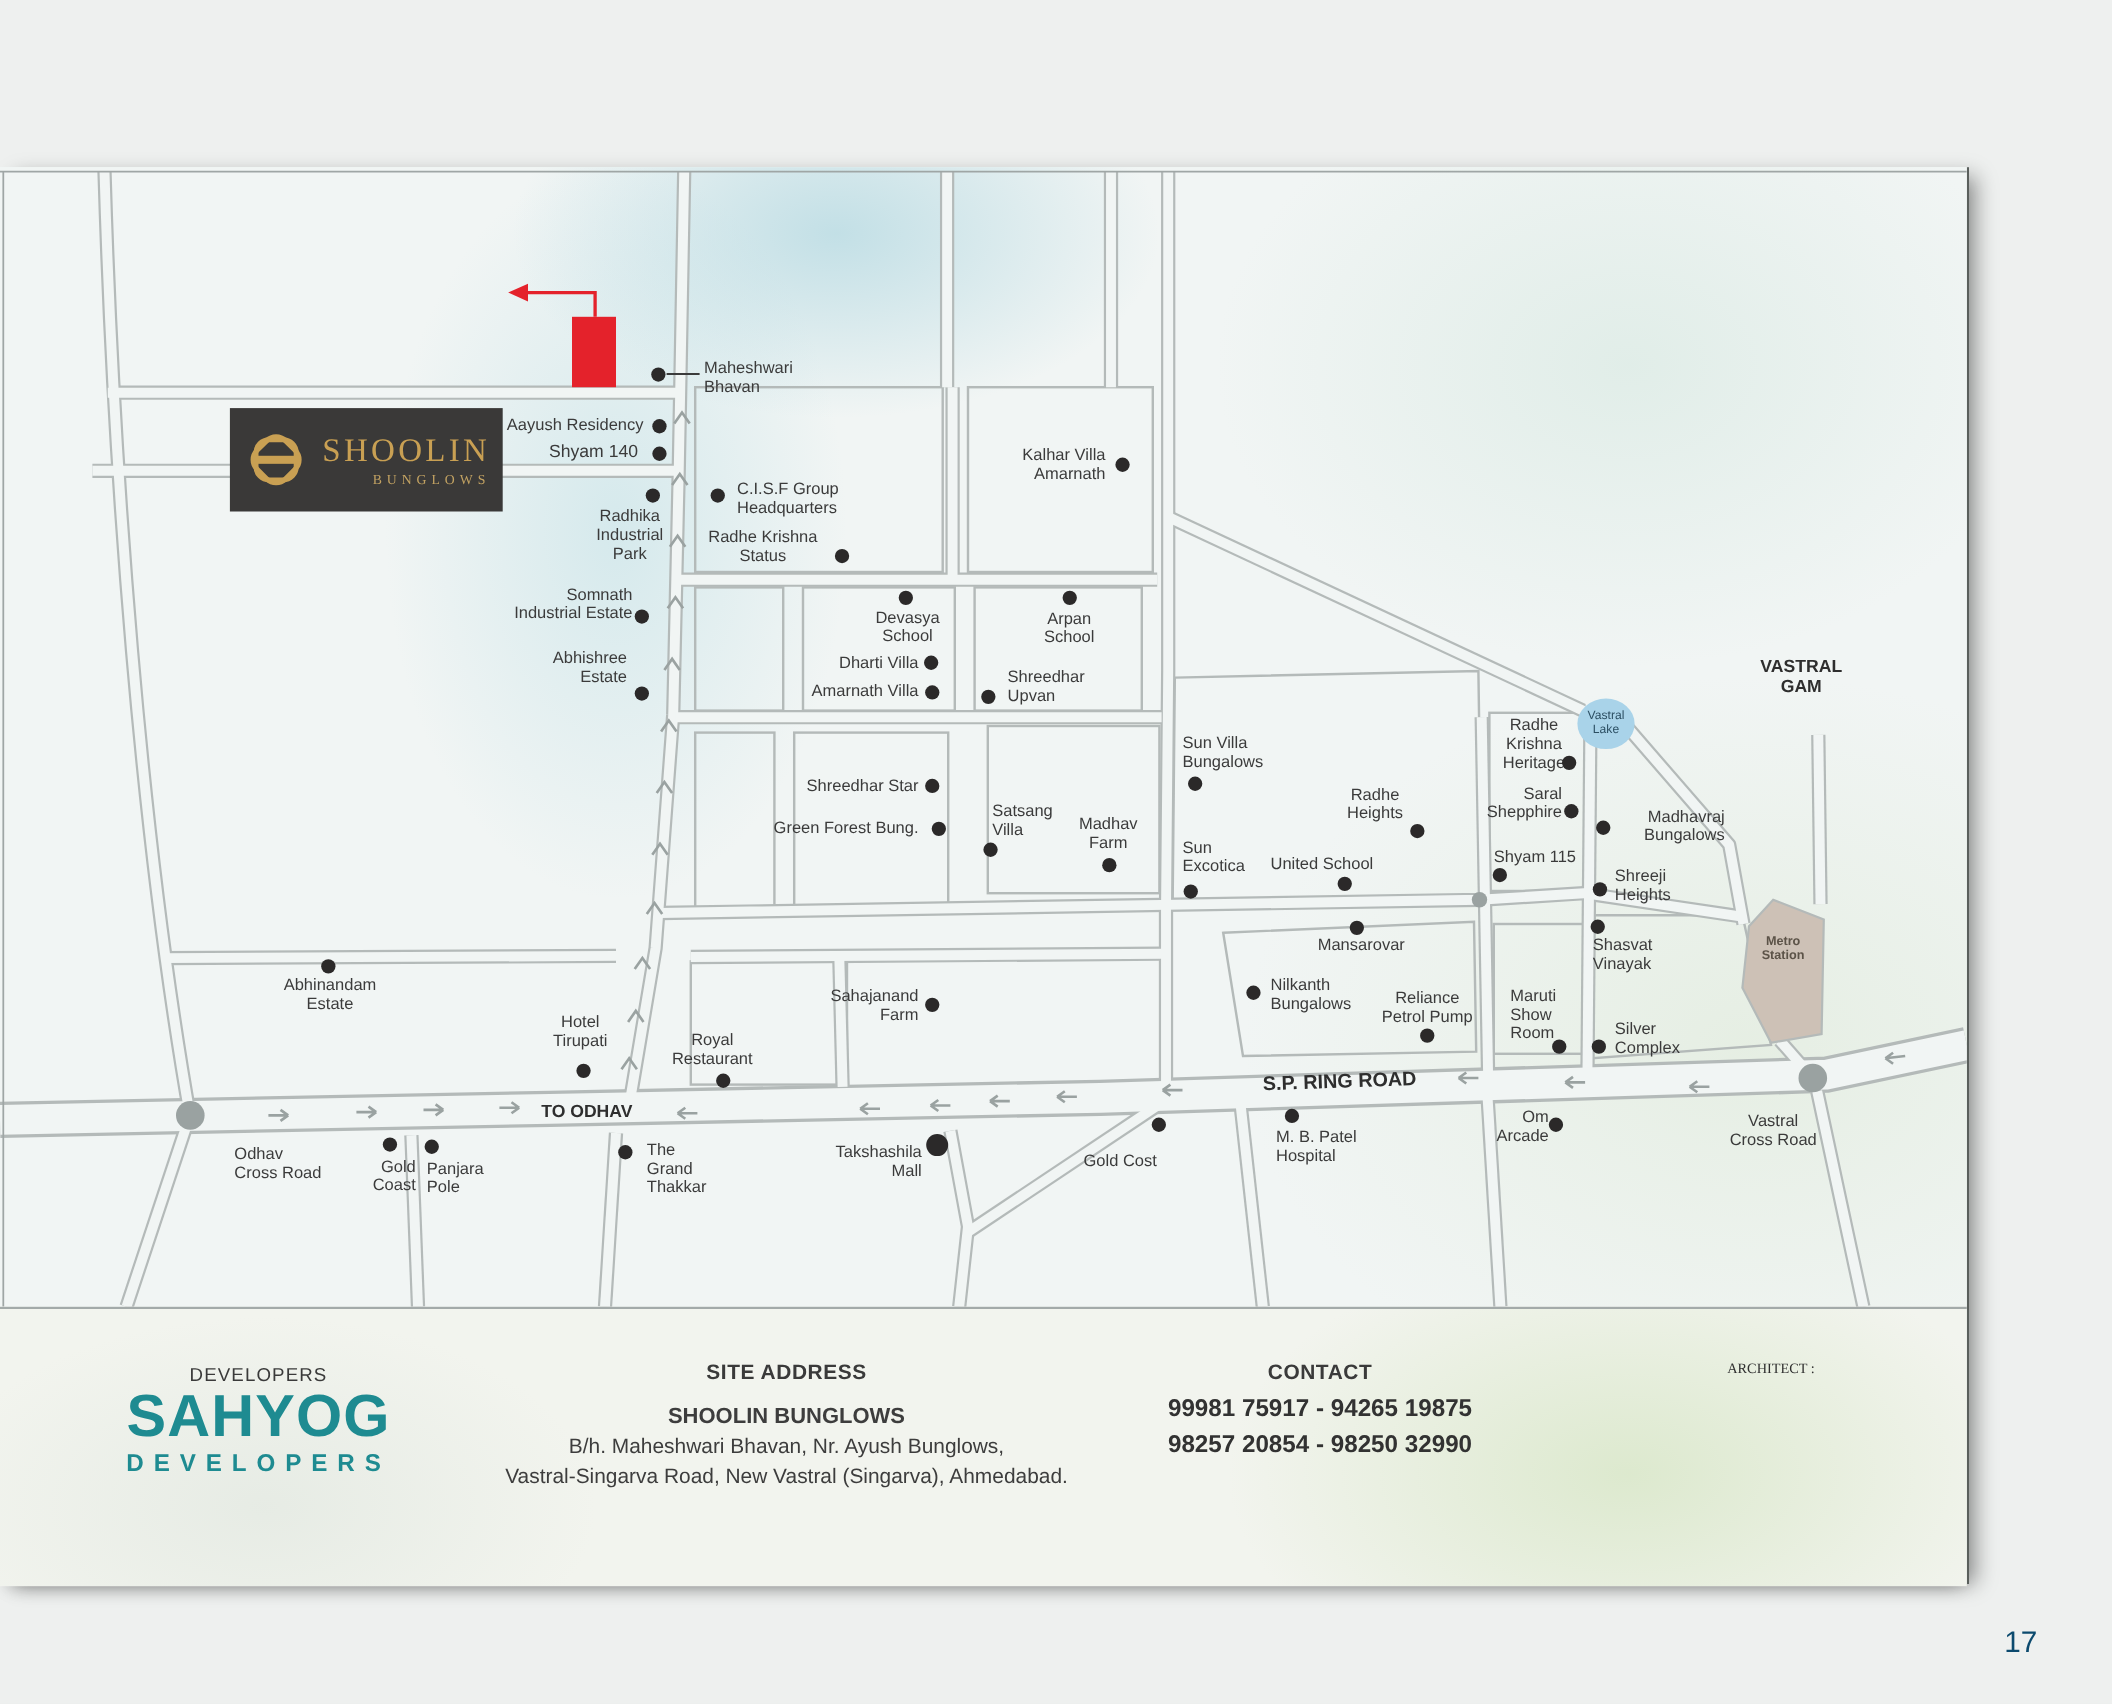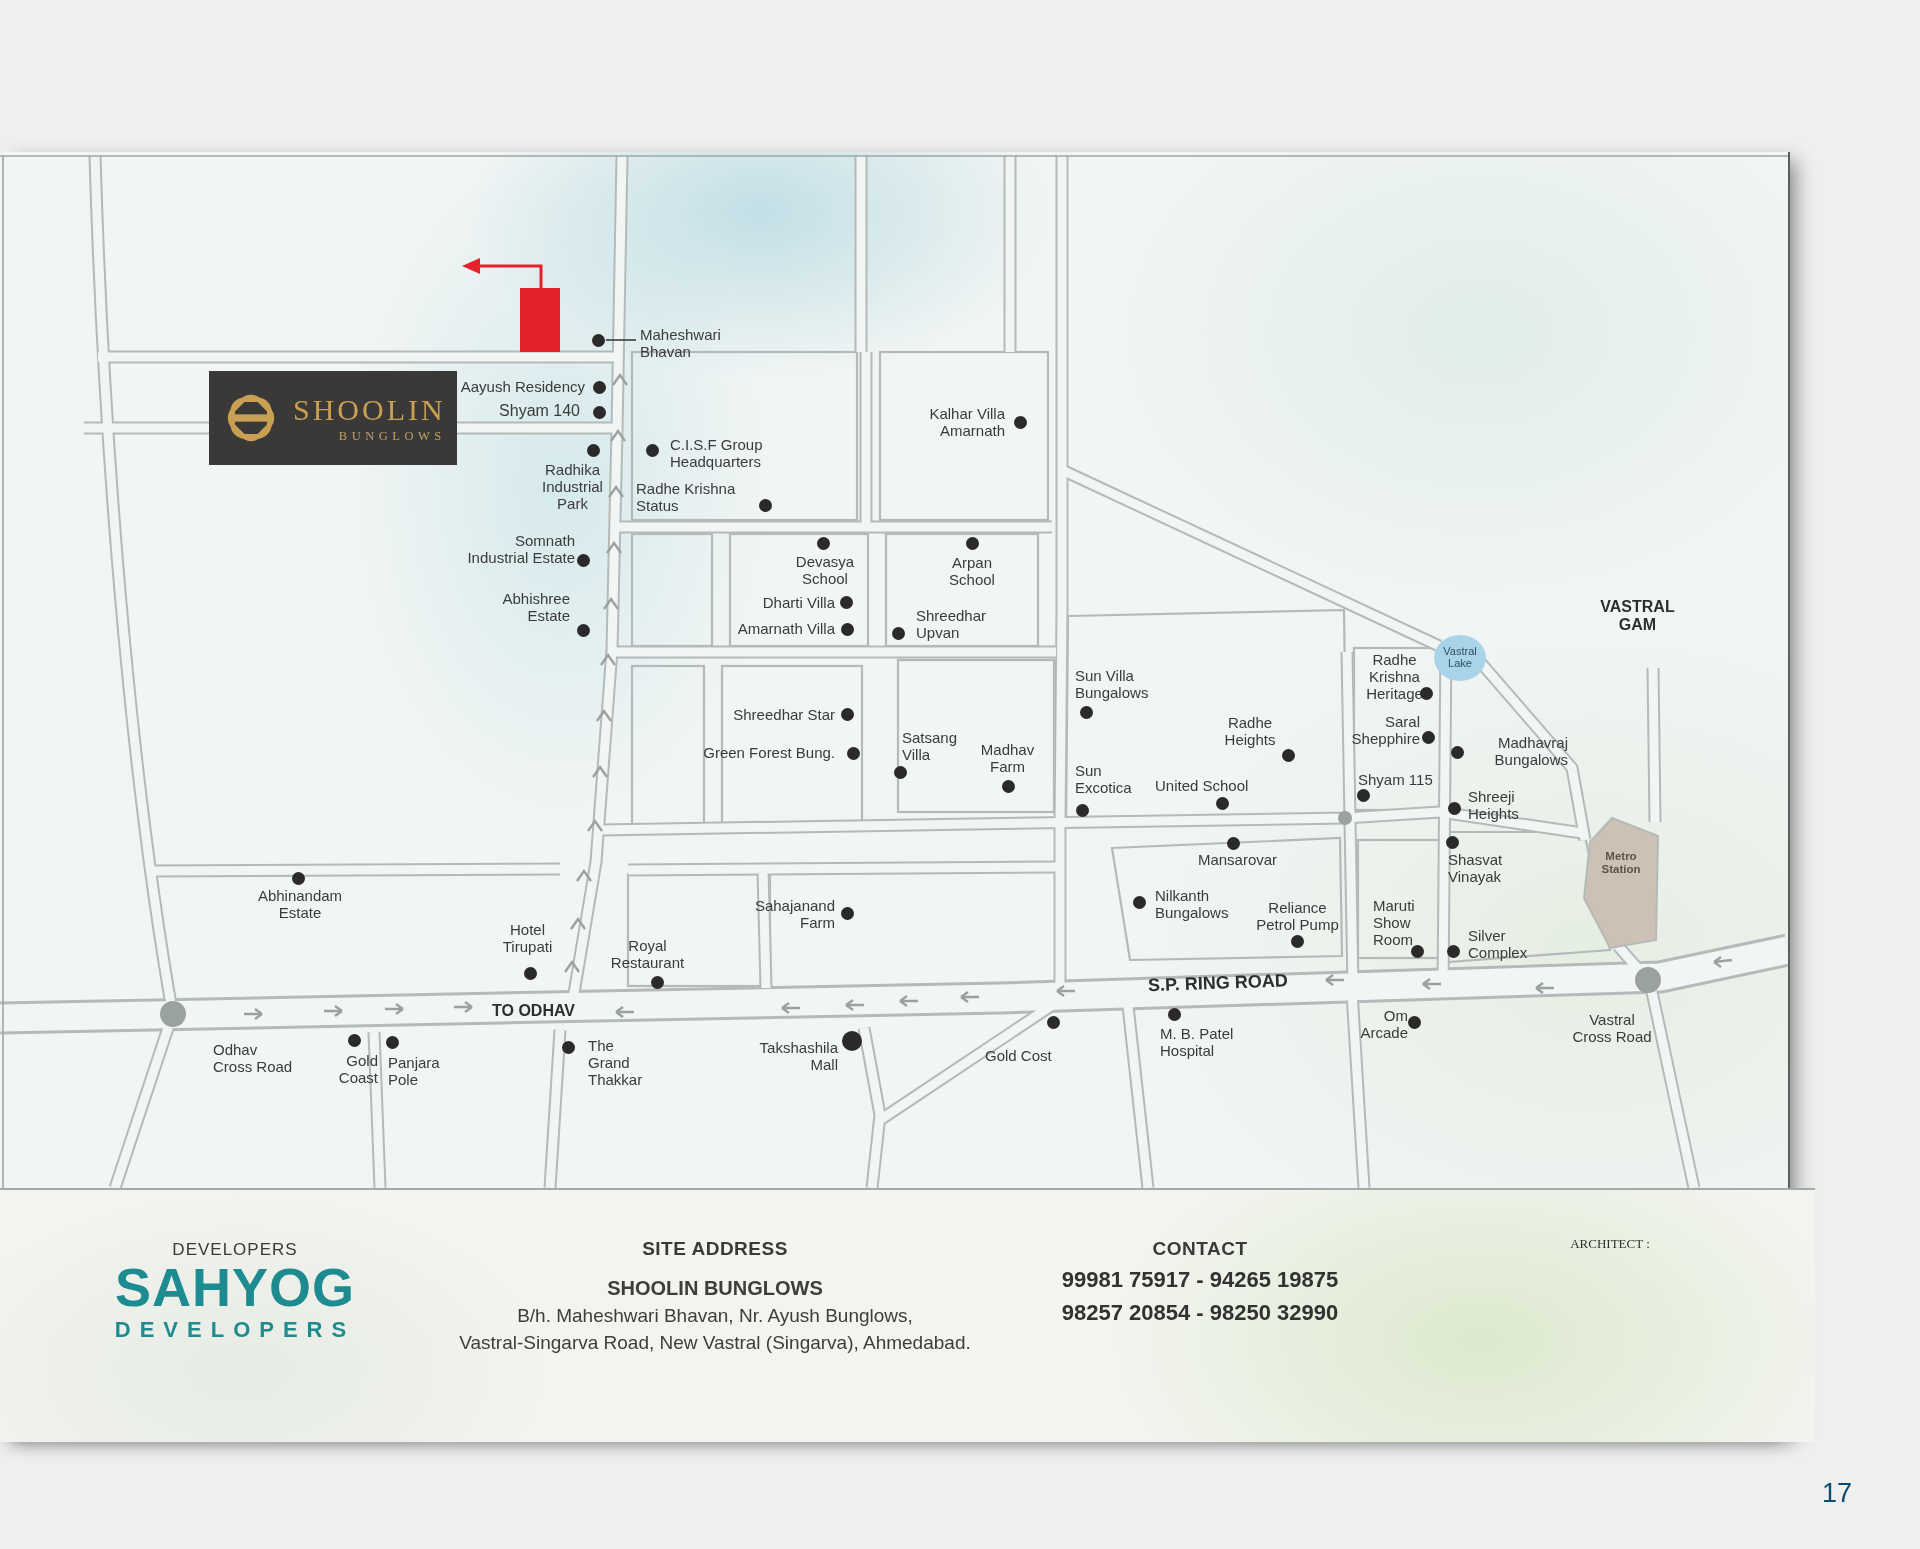--- a/index.html
+++ b/index.html
@@ -14,21 +14,21 @@
         radial-gradient(420px 240px at 760px 60px, rgba(148,202,216,.50), transparent 70%),
         radial-gradient(300px 480px at 560px 330px, rgba(168,214,224,.38), transparent 70%),
         radial-gradient(520px 380px at 1480px 180px, rgba(205,228,218,.45), transparent 72%),
         radial-gradient(640px 470px at 1590px 800px, rgba(214,229,204,.42), transparent 72%),
         #f1f5f4;}
   .footer{position:absolute;left:0;top:1036px;width:1788px;height:252px;
        border-top:2px solid #a3aaa9;
        background:
         radial-gradient(520px 300px at 1480px 150px, rgba(203,224,180,.55), transparent 70%),
         radial-gradient(420px 240px at 240px 180px, rgba(219,227,219,.5), transparent 72%),
-        #f2f4ee; padding-left: 27px;}
+        #f2f4ee;}
   svg.overlay{position:absolute;left:0;top:0;pointer-events:none;}
   
   .rc path, .rc line{stroke:#b4bab9;stroke-width:13;fill:none;stroke-linejoin:round;}
   .ri path, .ri line{stroke:#f1f5f4;stroke-width:9;fill:none;stroke-linejoin:round;}
   .rc .band{stroke-width:33;}
   .ri .band{stroke-width:27;}
   .blocks rect,.blocks polygon,.blocks path{stroke:#b4bab9;stroke-width:2.2;fill:none;}
   .thin{stroke:#9fa6a5;stroke-width:1.6;fill:none;}
   .arrow{stroke:#9aa2a1;stroke-width:2.4;fill:none;}
   
@@ -236,21 +236,21 @@
           <div class="place" style="left: 520px; top: 310px; width: 105px; text-align: center;">Radhika
 Industrial
 Park</div>
           <div class="map-dot" style="left: 586.5px; top: 291.5px; height: 13px; width: 13px;"></div>
           <div class="place" style="left: 420px; top: 381px; width: 155px; text-align: right;">Somnath
 Industrial Estate</div>
           <div class="map-dot" style="left: 576.5px; top: 401.5px; height: 13px; width: 13px;"></div>
           <div class="place" style="left: 470px; top: 439px; width: 100px; text-align: right;">Abhishree
 Estate</div>
           <div class="map-dot" style="left: 576.5px; top: 471.5px; height: 13px; width: 13px;"></div>
-          <div class="place" style="left: 636px; top: 329px; width: 115px; text-align: left;">Radhe Krishna
+          <div class="place" style="left: 636px; top: 329px; width: 115px; text-align: center;">Radhe Krishna
 Status</div>
           <div class="map-dot" style="left: 758.5px; top: 346.5px; height: 13px; width: 13px;"></div>
           <div class="place" style="left: 773px; top: 402px; width: 104px; text-align: center;">Devasya
 School</div>
           <div class="map-dot" style="left: 816.5px; top: 384.5px; height: 13px; width: 13px;"></div>
           <div class="place" style="left: 735px; top: 443px; width: 100px; text-align: right;">Dharti Villa</div>
           <div class="map-dot" style="left: 839.5px; top: 443.5px; height: 13px; width: 13px;"></div>
           <div class="place" style="left: 718px; top: 469px; width: 117px; text-align: right;">Amarnath Villa</div>
           <div class="map-dot" style="left: 840.5px; top: 470.5px; height: 13px; width: 13px;"></div>
           <div class="place" style="left: 920px; top: 403px; width: 104px; text-align: center;">Arpan

